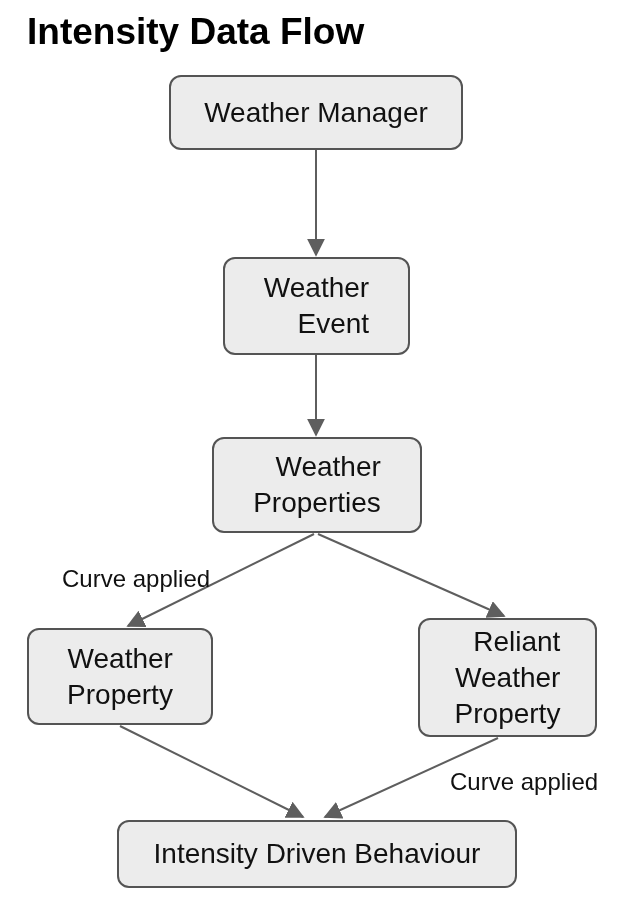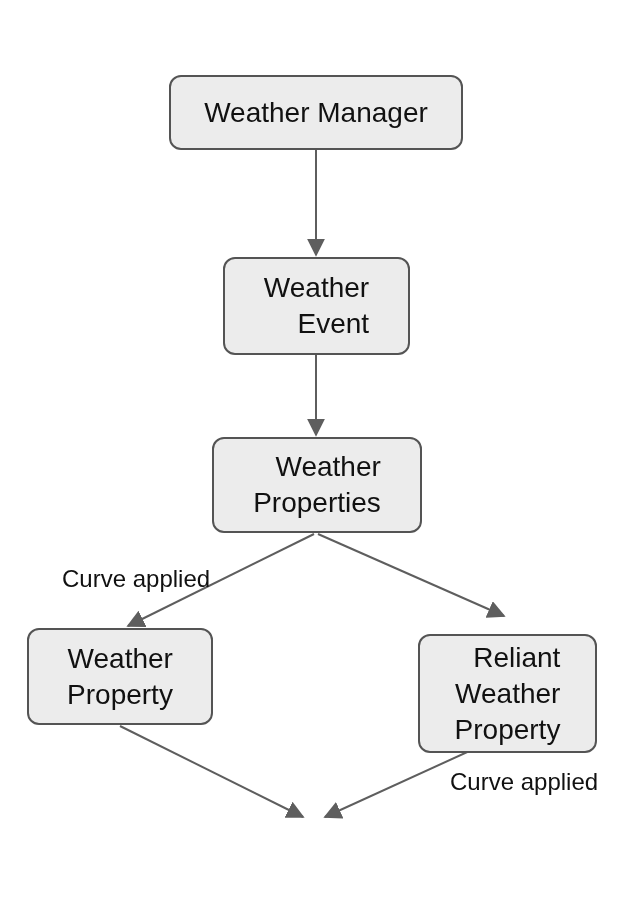--- a/index.html
+++ b/index.html
@@ -63,20 +63,21 @@
     font-size: 24px;
     color: var(--text);
     white-space: nowrap;
   }
 </style>
 </head>
 <body>
 
 <div class="canvas">
 
+  <h1 class="diagram-title">Intensity Data Flow</h1>
 
   <svg class="edges" width="631" height="919" viewBox="0 0 631 919" aria-hidden="true">
     <defs>
       <marker id="arrow" viewBox="0 0 10 10" refX="9" refY="5" markerWidth="9" markerHeight="9" orient="auto">
         <path class="arrowhead-path" d="M0,0 L10,5 L0,10 z"></path>
       </marker>
     </defs>
     <path class="edge" d="M316,150 L316,255" marker-end="url(#arrow)"></path>
     <path class="edge" d="M316,355 L316,435" marker-end="url(#arrow)"></path>
     <path class="edge" d="M314,534 L128,626" marker-end="url(#arrow)"></path>
@@ -97,24 +98,27 @@
   <div class="node" style="left:212px; top:437px; width:210px; height:96px;">
     <span class="label">Weather
 Properties</span>
   </div>
 
   <div class="node" style="left:27px; top:628px; width:186px; height:97px;">
     <span class="label">Weather
 Property</span>
   </div>
 
-  <div class="node" style="left:418px; top:618px; width:179px; height:119px;margin-top:16px;">
+  <div class="node" style="left:418px; top:618px; width:179px; height:119px;">
     <span class="label">Reliant
 Weather
 Property</span>
   </div>
 
+  <div class="node center" style="left:117px; top:820px; width:400px; height:68px;">
+    <span class="label">Intensity Driven Behaviour</span>
+  </div>
 
   <div class="edge-label" style="left:62px; top:565px;">Curve applied</div>
 
   <div class="edge-label" style="left:450px; top:768px;">Curve applied</div>
 
 </div>
 
 </body></html>

